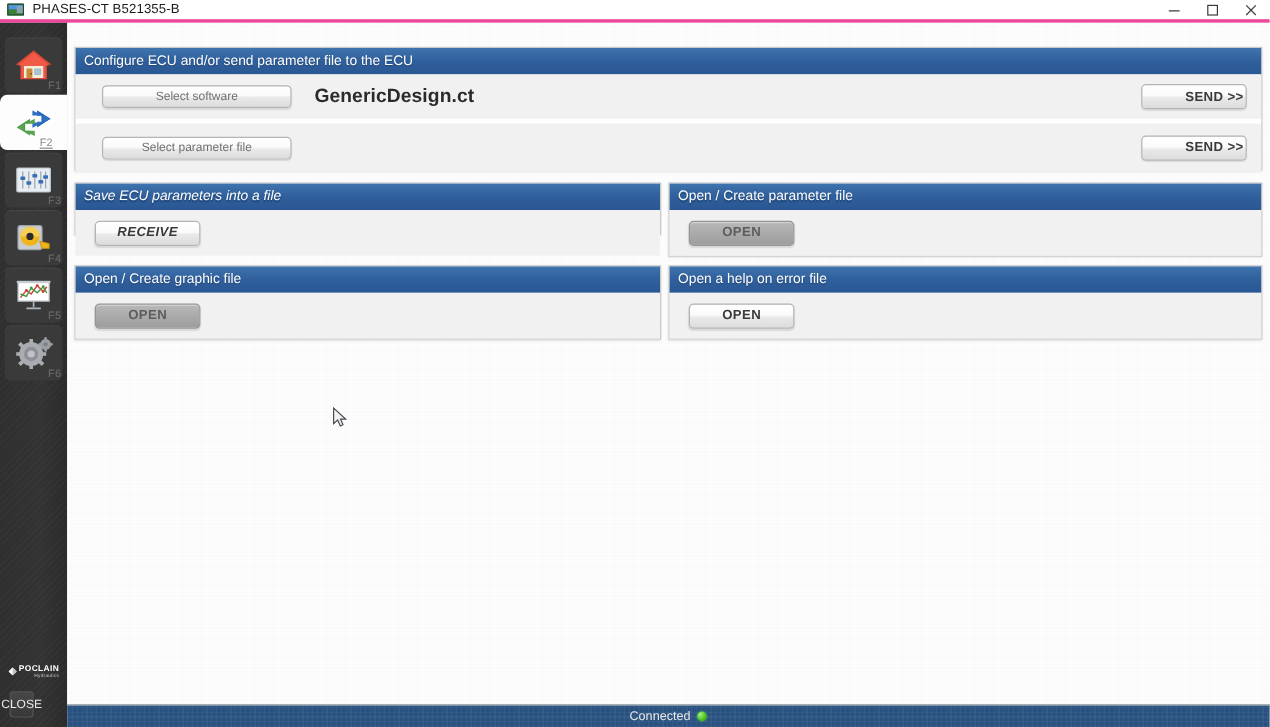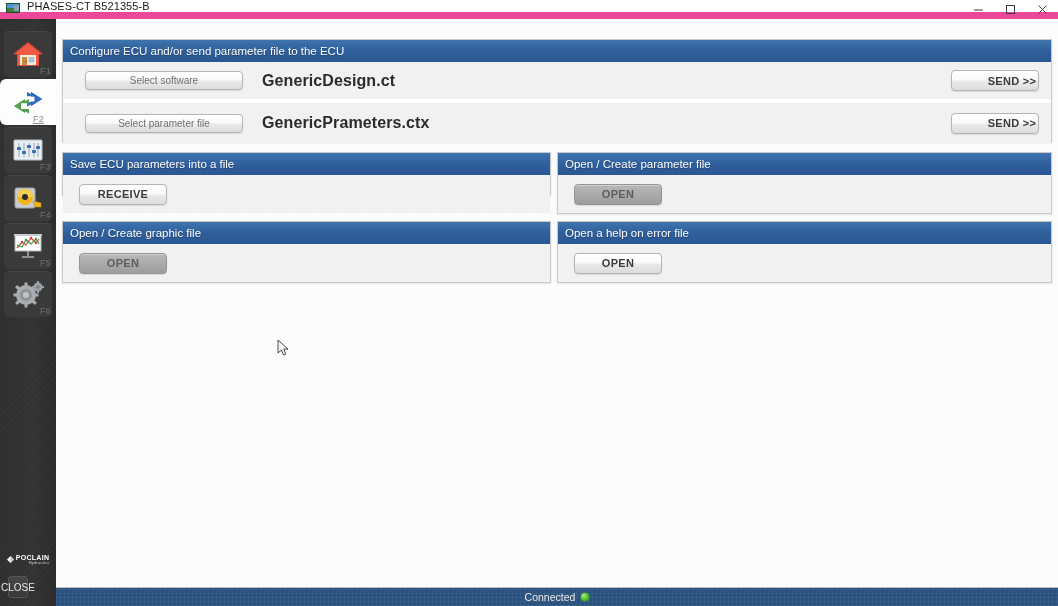--- a/index.html
+++ b/index.html
@@ -14,23 +14,23 @@
     font-family: "Liberation Sans", sans-serif;
     -webkit-font-smoothing: antialiased;
   }
 
   
   .titlebar {
     position: absolute;
     left: 0; top: 0;
     width: 1058px; height: 19px;
     background: #ffffff;
-    border-bottom: 7px solid #ec4899;
-    display: flex;
-    align-items: flex-start;
+    border-bottom: 3px solid #ec4899;
+    display: flex;
+    align-items: center;
     box-sizing: border-box;
   }
   .tb-icon {
     width: 16px; height: 16px;
     margin-left: 5px;
     margin-right: 6px;
     flex: 0 0 auto;
     position: relative;
   }
   .tb-title {
@@ -417,26 +417,25 @@
     <div class="row" style="height:37px;">
       <div class="btn btn-select">Select software</div>
       <div class="filename">GenericDesign.ct</div>
       <div class="btn btn-send strong">SEND &gt;&gt;</div>
     </div>
 
     <div class="row-sep"></div>
 
     <div class="row" style="height:40px;">
       <div class="btn btn-select">Select parameter file</div>
-      <div class="filename">GenericPrameters.ctx</div>
       <div class="btn btn-send strong">SEND &gt;&gt;</div>
     </div>
   </div>
 
-  <div class="panel" style="left:6px; top:133px; width:489px; height:44px;">
+  <div class="panel" style="left:6px; top:133px; width:489px; height:44px;font-style:italic;">
     <div class="panel-hdr">Save ECU parameters into a file</div>
     <div class="row" style="height:38px;">
       <div class="btn btn-act strong">RECEIVE</div>
     </div>
   </div>
 
   <div class="panel" style="left:501px; top:133px; width:495px; height:62px;">
     <div class="panel-hdr">Open / Create parameter file</div>
     <div class="row" style="height:38px;">
       <div class="btn btn-act strong disabled">OPEN</div>

